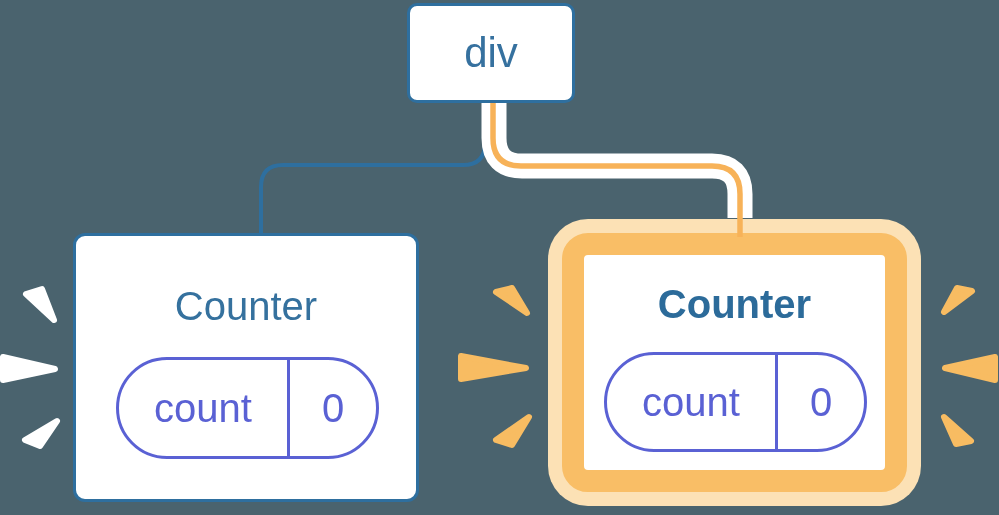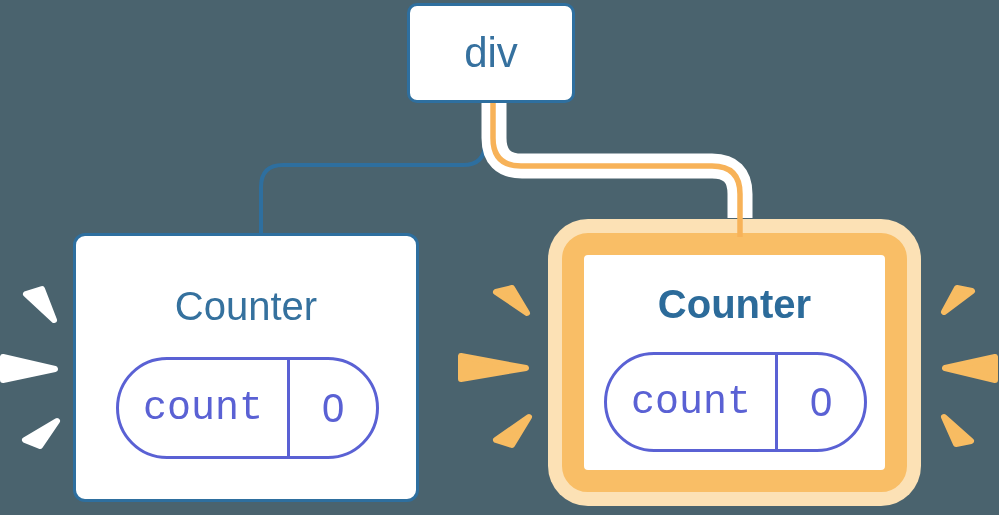--- a/index.html
+++ b/index.html
@@ -48,21 +48,21 @@
   .card-right .pill{position:absolute;left:20px;top:97px;}
 
   
   .pill{
     width:263px;height:102px;border:3px solid #5A61D4;border-radius:52px;
     box-sizing:border-box;background:#FFFFFF;
     display:flex;align-items:stretch;overflow:hidden;
   }
   .pill .cell{display:flex;align-items:center;justify-content:center;
     font-size:40px;color:#5A61D4;}
-  .pill .cell.key{width:168px;font-family:Liberation Mono, monospace;}
+  .pill .cell.key{width:168px;}
   .pill .divider{width:3px;background:#5A61D4;}
   .pill .cell.val{flex:1;}
   .card-right .pill{height:100px;}
 </style>
 </head>
 <body>
 
 <div class="stage">
 
   <svg class="layer rays-layer" viewBox="0 0 999 515">

